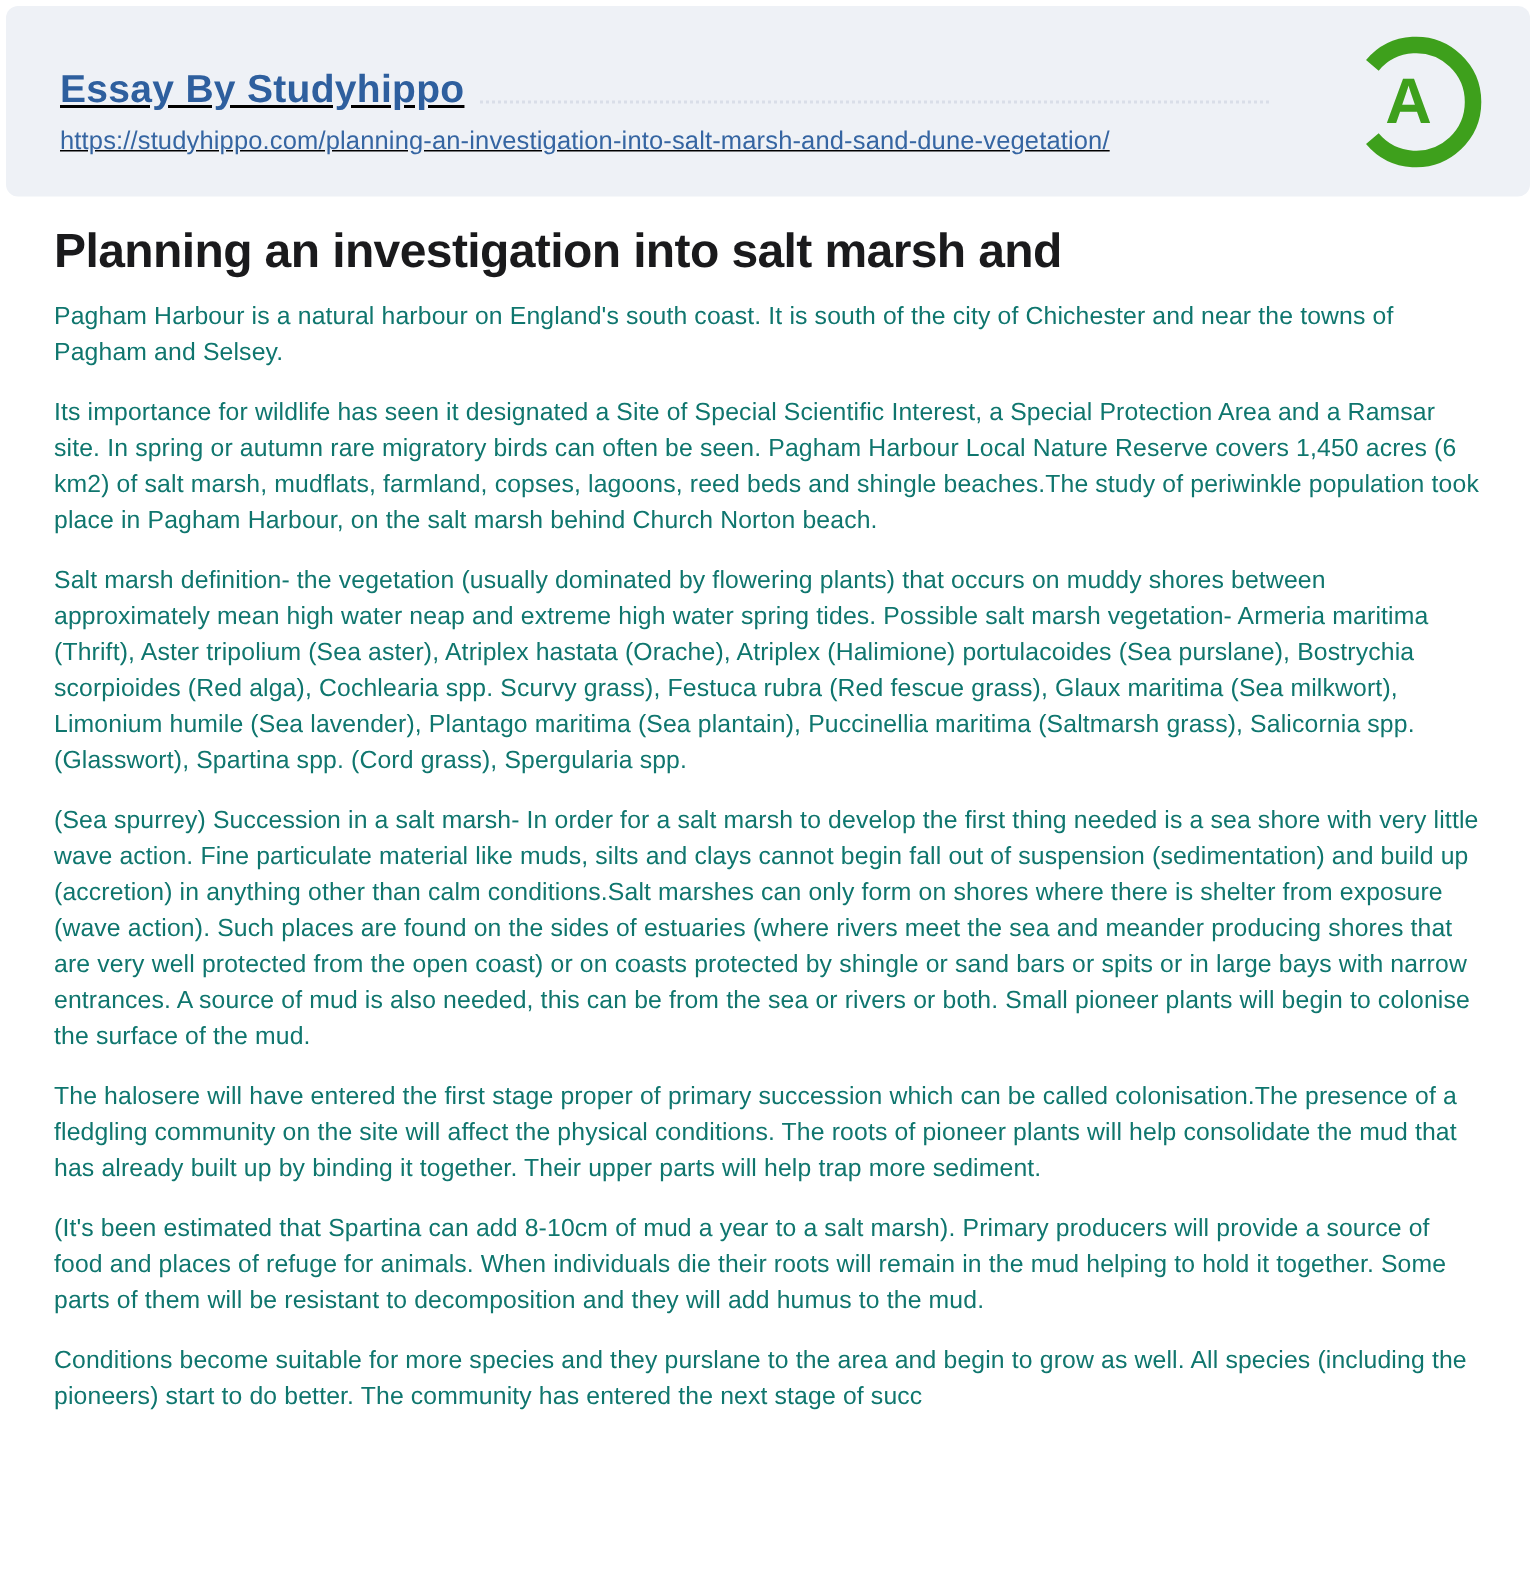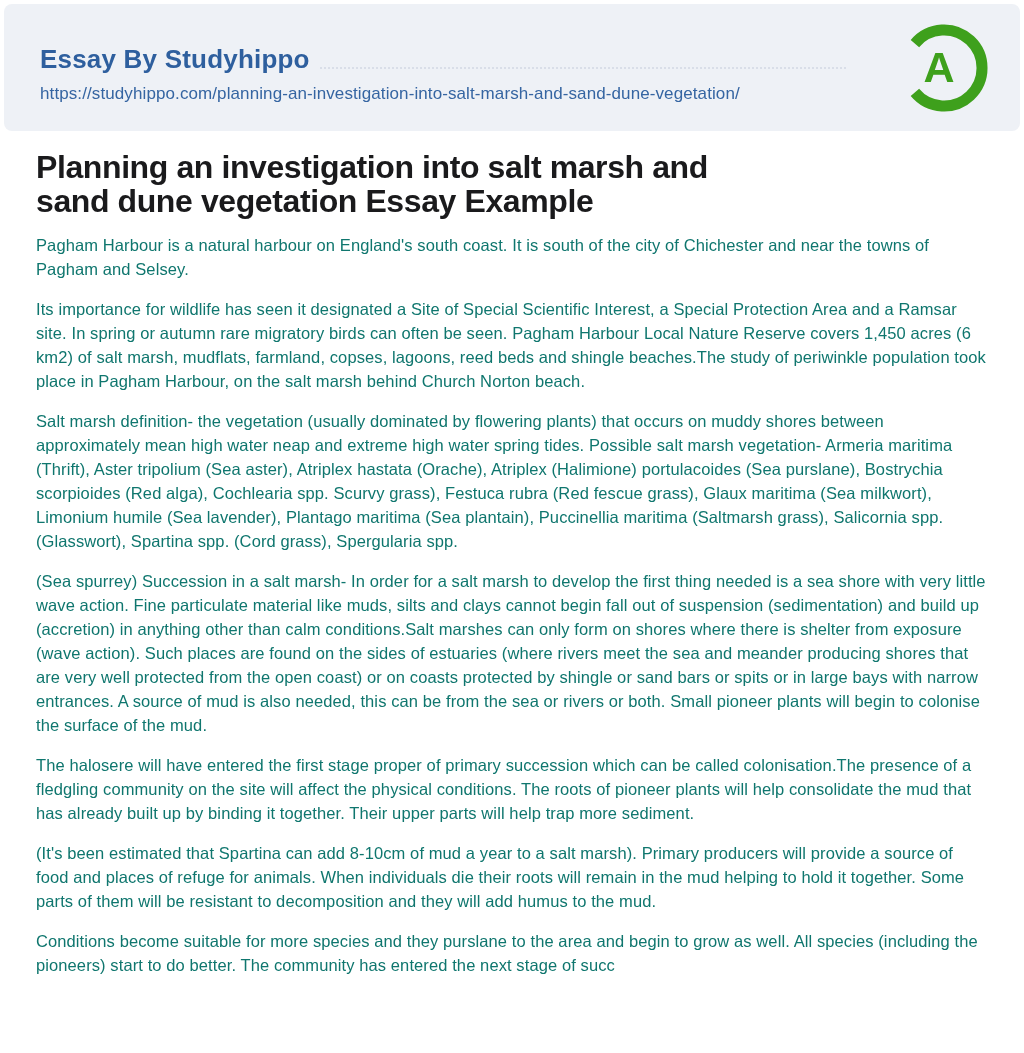--- a/index.html
+++ b/index.html
@@ -11,20 +11,21 @@
   body { height: 1053px; overflow: hidden; }
 
   
   .header-card {
     position: relative;
     margin: 4px 4px 0 4px;
     height: 127px;
     background: #eef1f6;
     border-radius: 8px;
     padding: 40px 56px 0 36px;
+    text-decoration: underline;
   }
   .header-left { padding-right: 118px; }
   .title-row {
     display: flex;
     align-items: flex-end;
   }
   .site-title {
     color: #2e5f9e;
     font-size: 26px;
     line-height: 30px;
@@ -91,21 +92,20 @@
     <svg width="96" height="96" viewBox="0 0 96 96">
       <path d="M 18.9 23.6 A 38 38 0 1 1 18.9 72.4" fill="none" stroke="#3ea01c" stroke-width="11" stroke-linecap="butt"></path>
       <text x="43" y="62" text-anchor="middle" font-family="Liberation Sans, sans-serif" font-size="43" font-weight="bold" fill="#3ea01c">A</text>
     </svg>
   </div>
 </header>
 
 <main class="article">
   <h1 class="article-title">
     <span>Planning an investigation into salt marsh and</span>
-    <span>sand dune vegetation Essay Example</span>
   </h1>
 
   <p>Pagham Harbour is a natural harbour on England's south coast. It is south of the city of Chichester and near the towns of Pagham and Selsey.</p>
   <p>Its importance for wildlife has seen it designated a Site of Special Scientific Interest, a Special Protection Area and a Ramsar site. In spring or autumn rare migratory birds can often be seen. Pagham Harbour Local Nature Reserve covers 1,450 acres (6 km2) of salt marsh, mudflats, farmland, copses, lagoons, reed beds and shingle beaches.The study of periwinkle population took place in Pagham Harbour, on the salt marsh behind Church Norton beach.</p>
   <p>Salt marsh definition- the vegetation (usually dominated by flowering plants) that occurs on muddy shores between approximately mean high water neap and extreme high water spring tides. Possible salt marsh vegetation- Armeria maritima (Thrift), Aster tripolium (Sea aster), Atriplex hastata (Orache), Atriplex (Halimione) portulacoides (Sea purslane), Bostrychia scorpioides (Red alga), Cochlearia spp. Scurvy grass), Festuca rubra (Red fescue grass), Glaux maritima (Sea milkwort), Limonium humile (Sea lavender), Plantago maritima (Sea plantain), Puccinellia maritima (Saltmarsh grass), Salicornia spp. (Glasswort), Spartina spp. (Cord grass), Spergularia spp.</p>
   <p>(Sea spurrey) Succession in a salt marsh- In order for a salt marsh to develop the first thing needed is a sea shore with very little wave action. Fine particulate material like muds, silts and clays cannot begin fall out of suspension (sedimentation) and build up (accretion) in anything other than calm conditions.Salt marshes can only form on shores where there is shelter from exposure (wave action). Such places are found on the sides of estuaries (where rivers meet the sea and meander producing shores that are very well protected from the open coast) or on coasts protected by shingle or sand bars or spits or in large bays with narrow entrances. A source of mud is also needed, this can be from the sea or rivers or both. Small pioneer plants will begin to colonise the surface of the mud.</p>
   <p>The halosere will have entered the first stage proper of primary succession which can be called colonisation.The presence of a fledgling community on the site will affect the physical conditions. The roots of pioneer plants will help consolidate the mud that has already built up by binding it together. Their upper parts will help trap more sediment.</p>
   <p>(It's been estimated that Spartina can add 8-10cm of mud a year to a salt marsh). Primary producers will provide a source of food and places of refuge for animals. When individuals die their roots will remain in the mud helping to hold it together. Some parts of them will be resistant to decomposition and they will add humus to the mud.</p>
   <p>Conditions become suitable for more species and they purslane to the area and begin to grow as well. All species (including the pioneers) start to do better. The community has entered the next stage of succ</p>
 </main>

